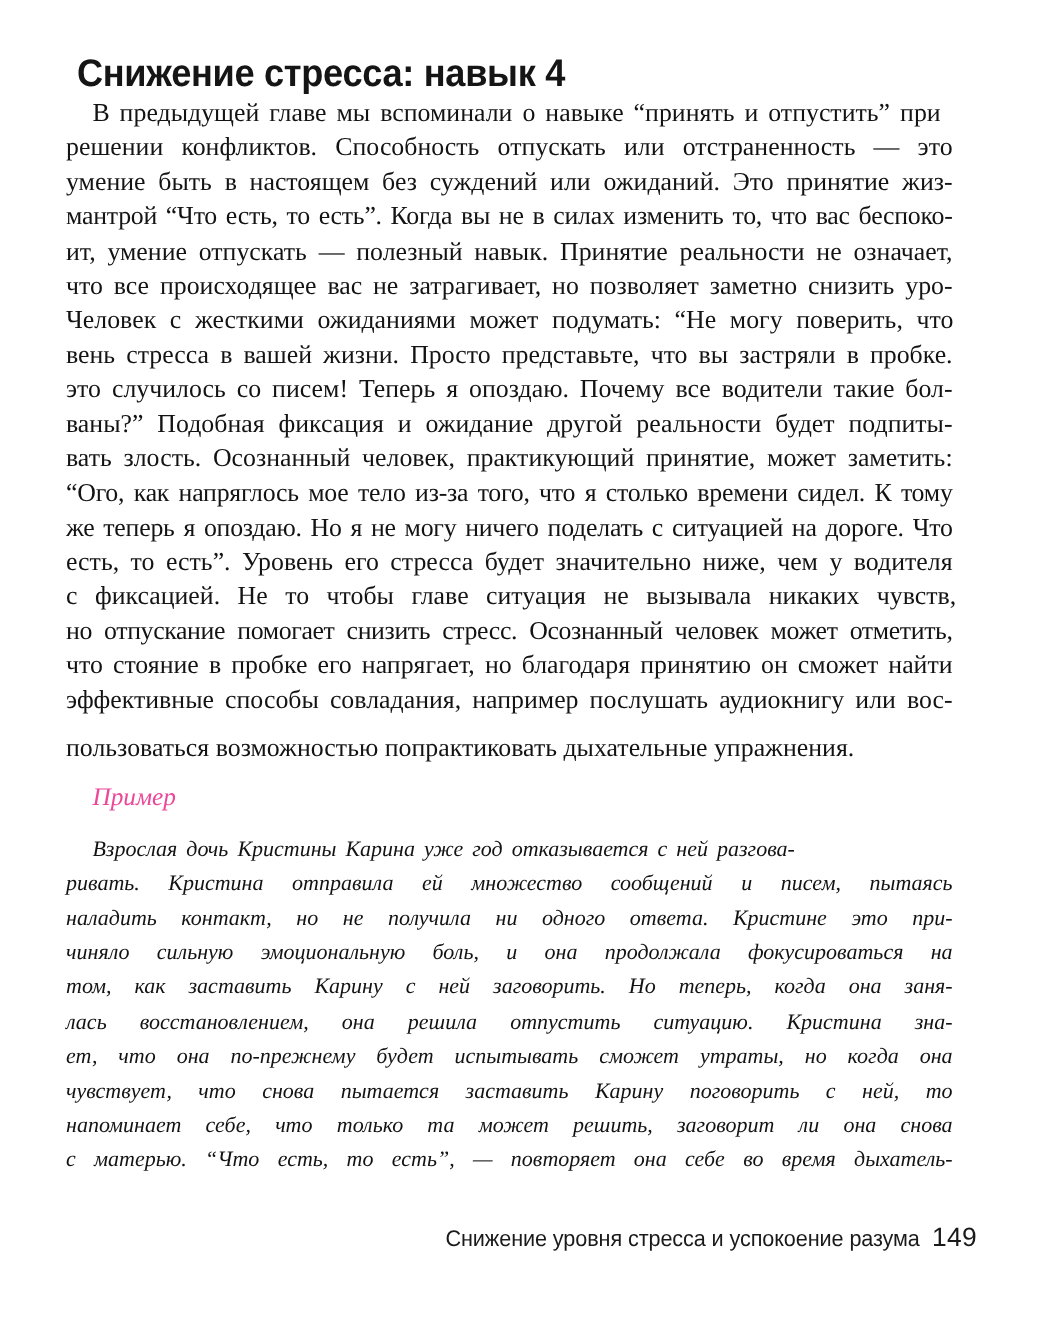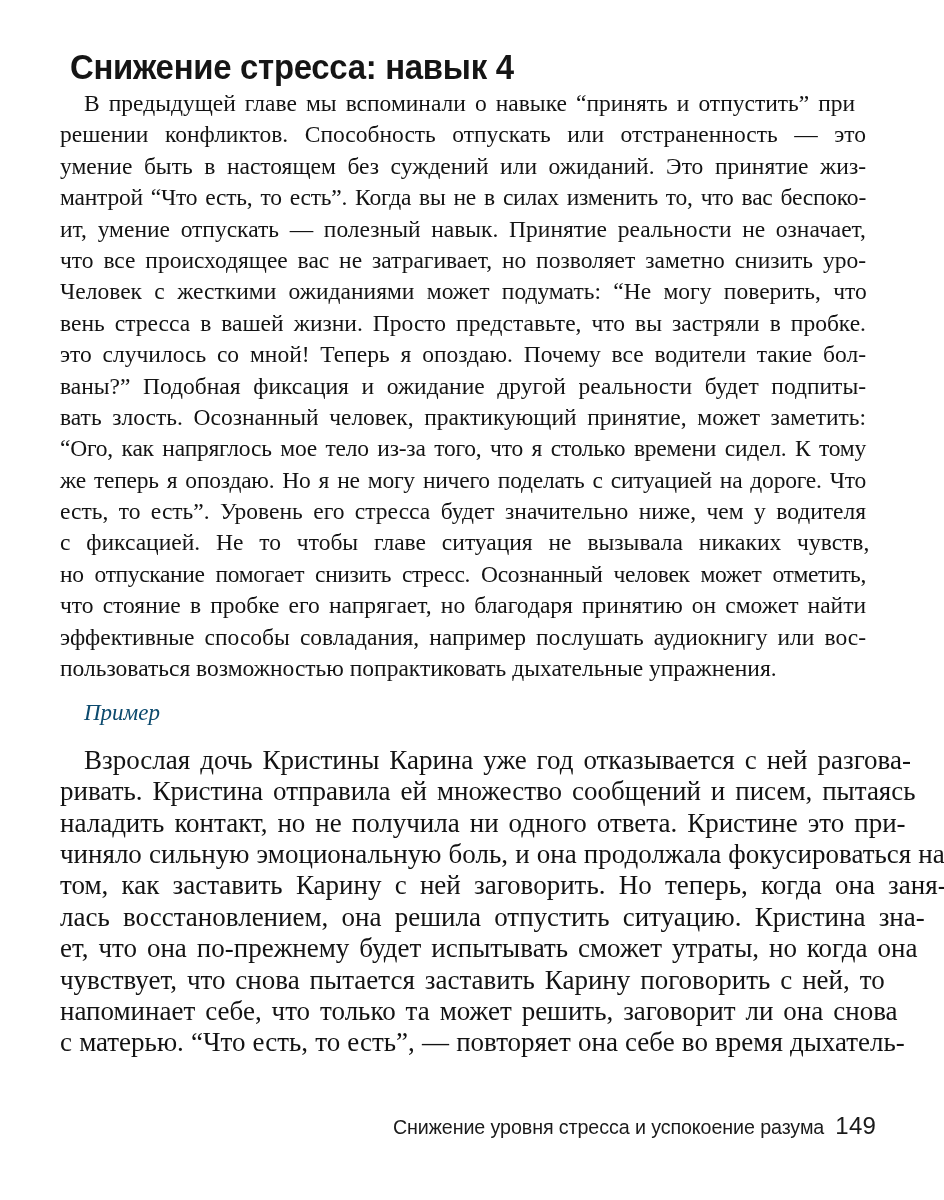--- a/index.html
+++ b/index.html
@@ -67,20 +67,21 @@
     white-space: nowrap;
     color: #131313;
   }
   .line > span {
     display: inline-block;
   }
   
   .line.flush {
     text-align: center;
     text-align-last: left;
+    margin-top: 12px;
   }
   .line.indent {
     text-indent: 0;
   }
   .line.indent > .lead {
     display: inline-block;
     width: 24px;
   }
 
   
@@ -91,41 +92,43 @@
   .j-xtight { word-spacing: -0.4px; letter-spacing: -0.22px; }
   .j-cond   { letter-spacing: -0.35px; word-spacing: 0.6px; }
 
   
   .subhead {
     display: block;
     height: 31.4px;
     line-height: 31.4px;
     font-size: 23px;
     font-style: italic;
-    color: #0c4a6e;
+    color: #ec4899;
     padding-left: 24px;
   }
 
   .line.ital {
-    font-size: 27px;
+    font-style: italic;
+    font-size: 20px;
   }
 
   .spacer-sm { display: block; height: 13px; }
   .spacer-md { display: block; height: 16px; }
 
   
   .footer {
     position: absolute;
     left: 0;
     top: 1112px;
     width: 876px;
     text-align: right;
     font-family: "Liberation Sans", "DejaVu Sans", sans-serif;
     color: #1a1a1a;
     white-space: nowrap;
+    padding-left: 12px;
   }
   .footer .running-head {
     font-size: 20.5px;
     letter-spacing: -0.1px;
     transform: scaleX(0.96);
     display: inline-block;
     transform-origin: right center;
   }
   .footer .page-number {
     font-size: 24px;
@@ -145,21 +148,21 @@
 
     <div class="para">
       <span class="line indent j-loose"><span class="lead"></span><span>В предыдущей главе мы вспоминали о навыке “принять и отпустить” при</span></span>
       <span class="line j-xwide">решении конфликтов. Способность отпускать или отстраненность — это</span>
       <span class="line j-loose">умение быть в настоящем без суждений или ожиданий. Это принятие жиз-</span>
       <span class="line j-xtight">мантрой “Что есть, то есть”. Когда вы не в силах изменить то, что вас беспоко-</span>
       <span class="line j-loose">ит, умение отпускать — полезный навык. Принятие реальности не означает,</span>
       <span class="line j-tight">что все происходящее вас не затрагивает, но позволяет заметно снизить уро-</span>
       <span class="line j-wide">Человек с жесткими ожиданиями может подумать: “Не могу поверить, что</span>
       <span class="line j-loose">вень стресса в вашей жизни. Просто представьте, что вы застряли в пробке.</span>
-      <span class="line j-loose">это случилось со мной! Теперь я опоздаю. Почему все водители такие бол-</span>
+      <span class="line j-loose">это случилось со писем! Теперь я опоздаю. Почему все водители такие бол-</span>
       <span class="line j-loose">ваны?” Подобная фиксация и ожидание другой реальности будет подпиты-</span>
       <span class="line j-tight">вать злость. Осознанный человек, практикующий принятие, может заметить:</span>
       <span class="line j-xtight">“Ого, как напряглось мое тело из-за того, что я столько времени сидел. К тому</span>
       <span class="line j-xtight">же теперь я опоздаю. Но я не могу ничего поделать с ситуацией на дороге. Что</span>
       <span class="line j-loose">есть, то есть”. Уровень его стресса будет значительно ниже, чем у водителя</span>
       <span class="line j-xwide">с фиксацией. Не то чтобы главе ситуация не вызывала никаких чувств,</span>
       <span class="line j-cond">но отпускание помогает снизить стресс. Осознанный человек может отметить,</span>
       <span class="line j-tight">что стояние в пробке его напрягает, но благодаря принятию он сможет найти</span>
       <span class="line j-tight">эффективные способы совладания, например послушать аудиокнигу или вос-</span>
       <span class="line flush">пользоваться возможностью попрактиковать дыхательные упражнения.</span>

